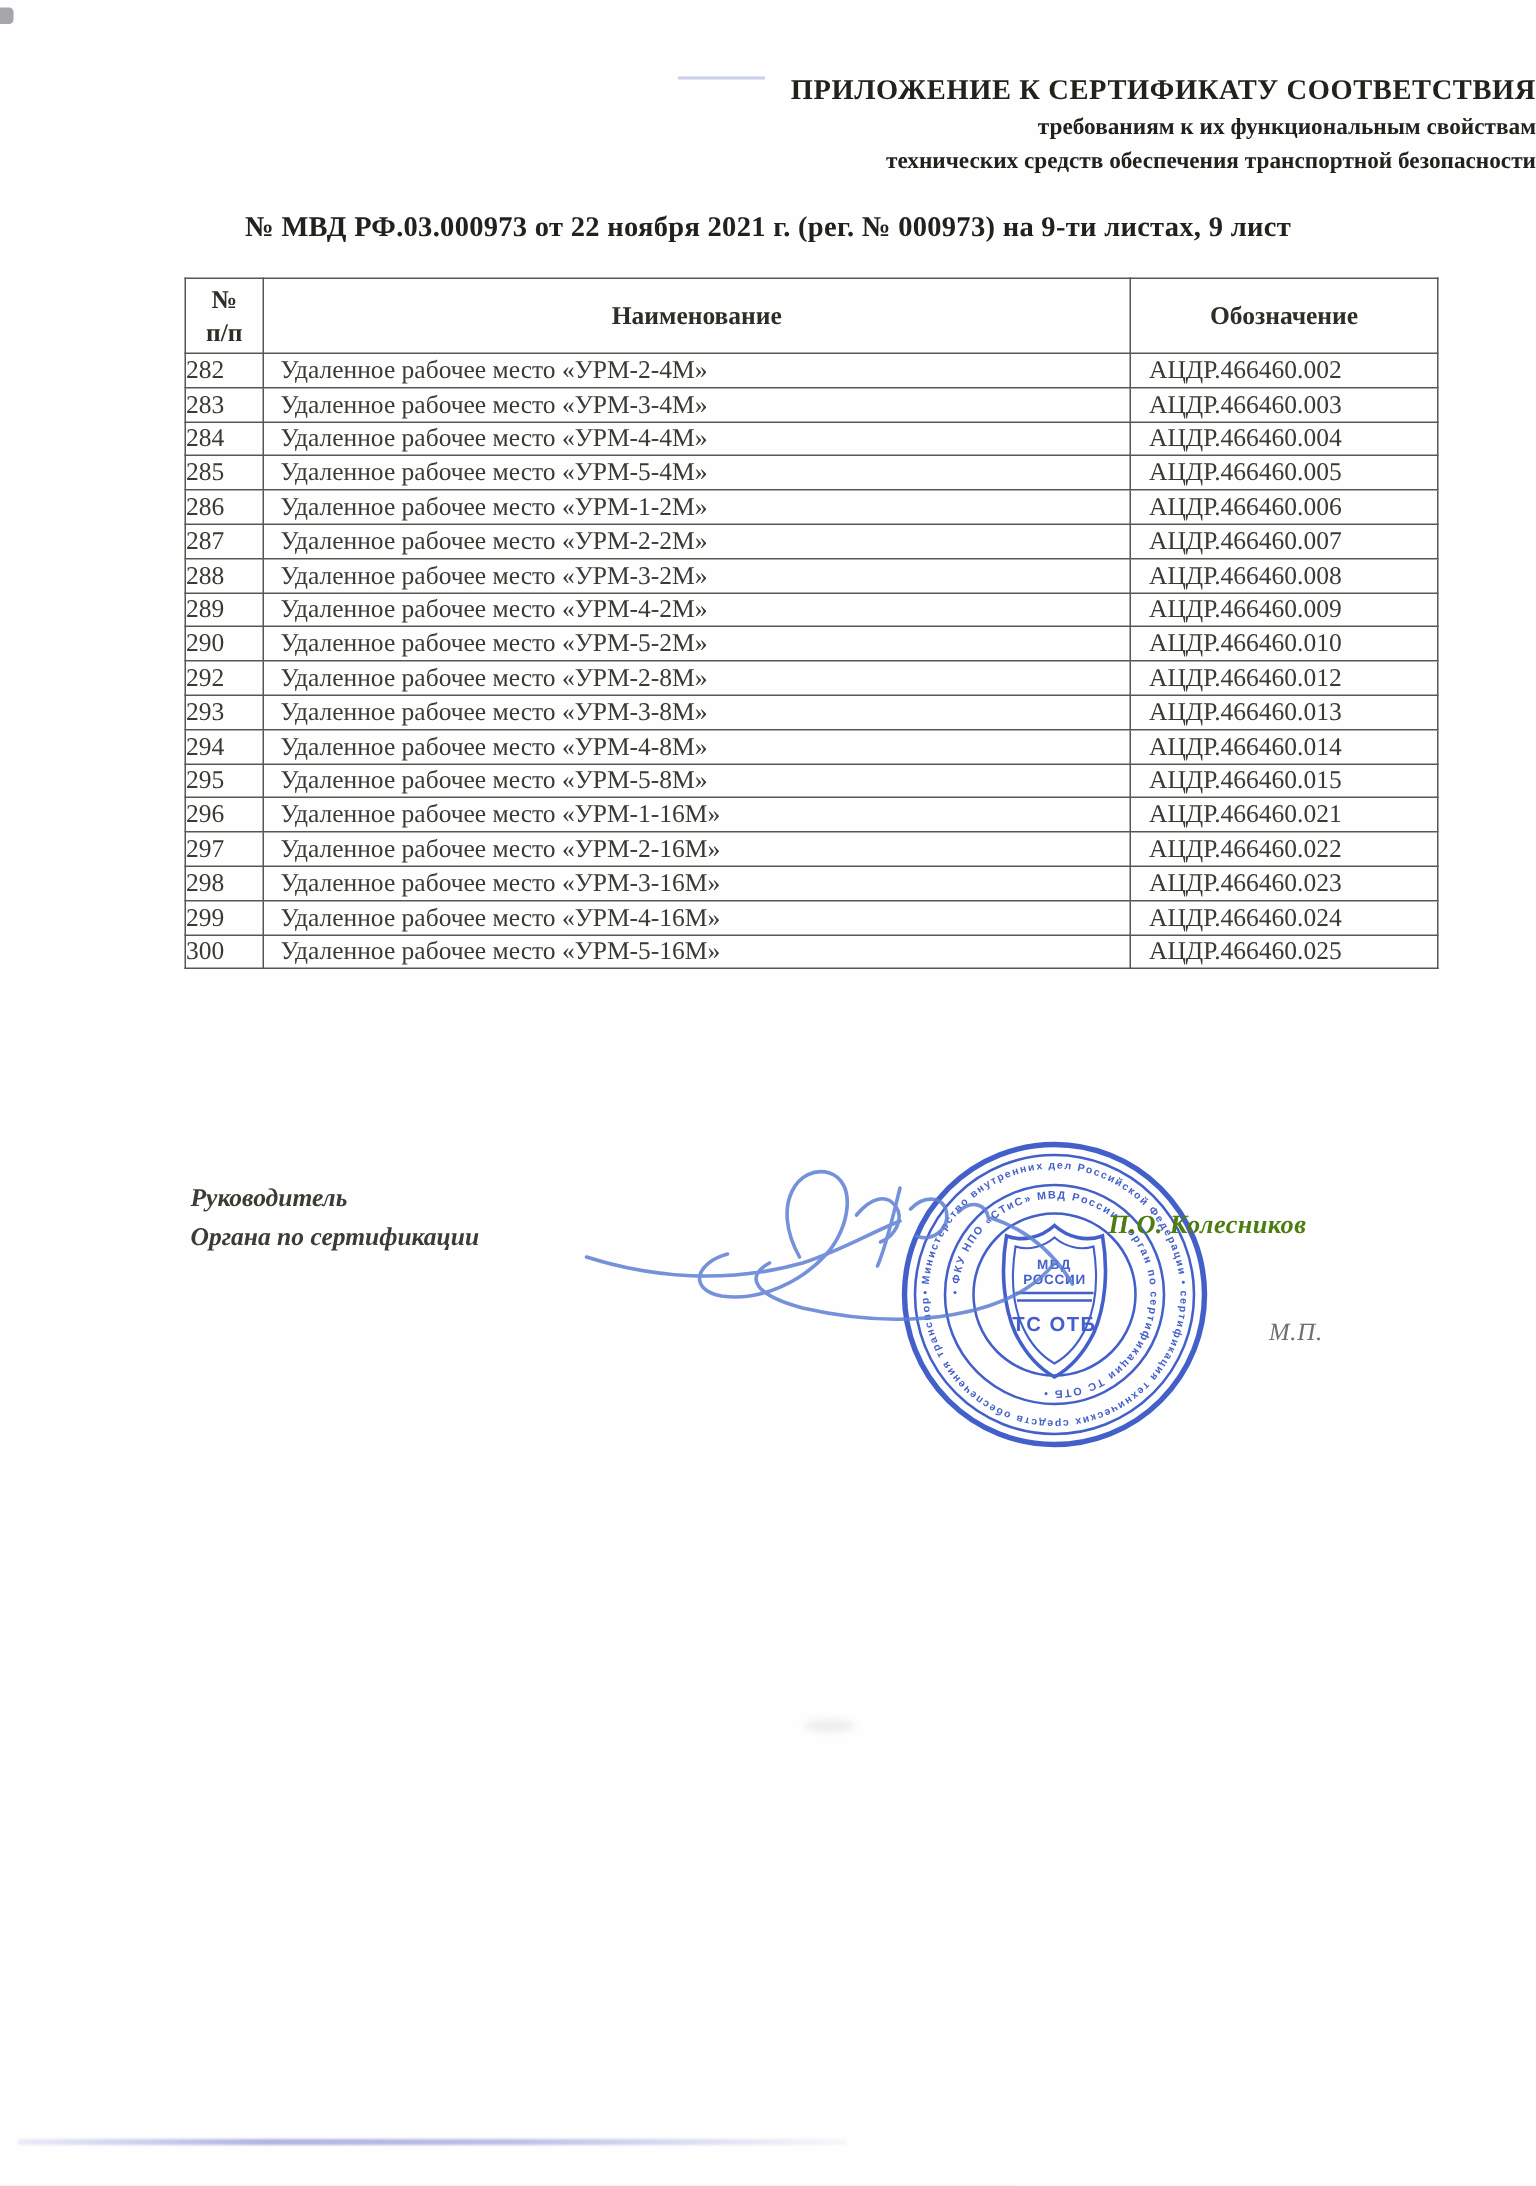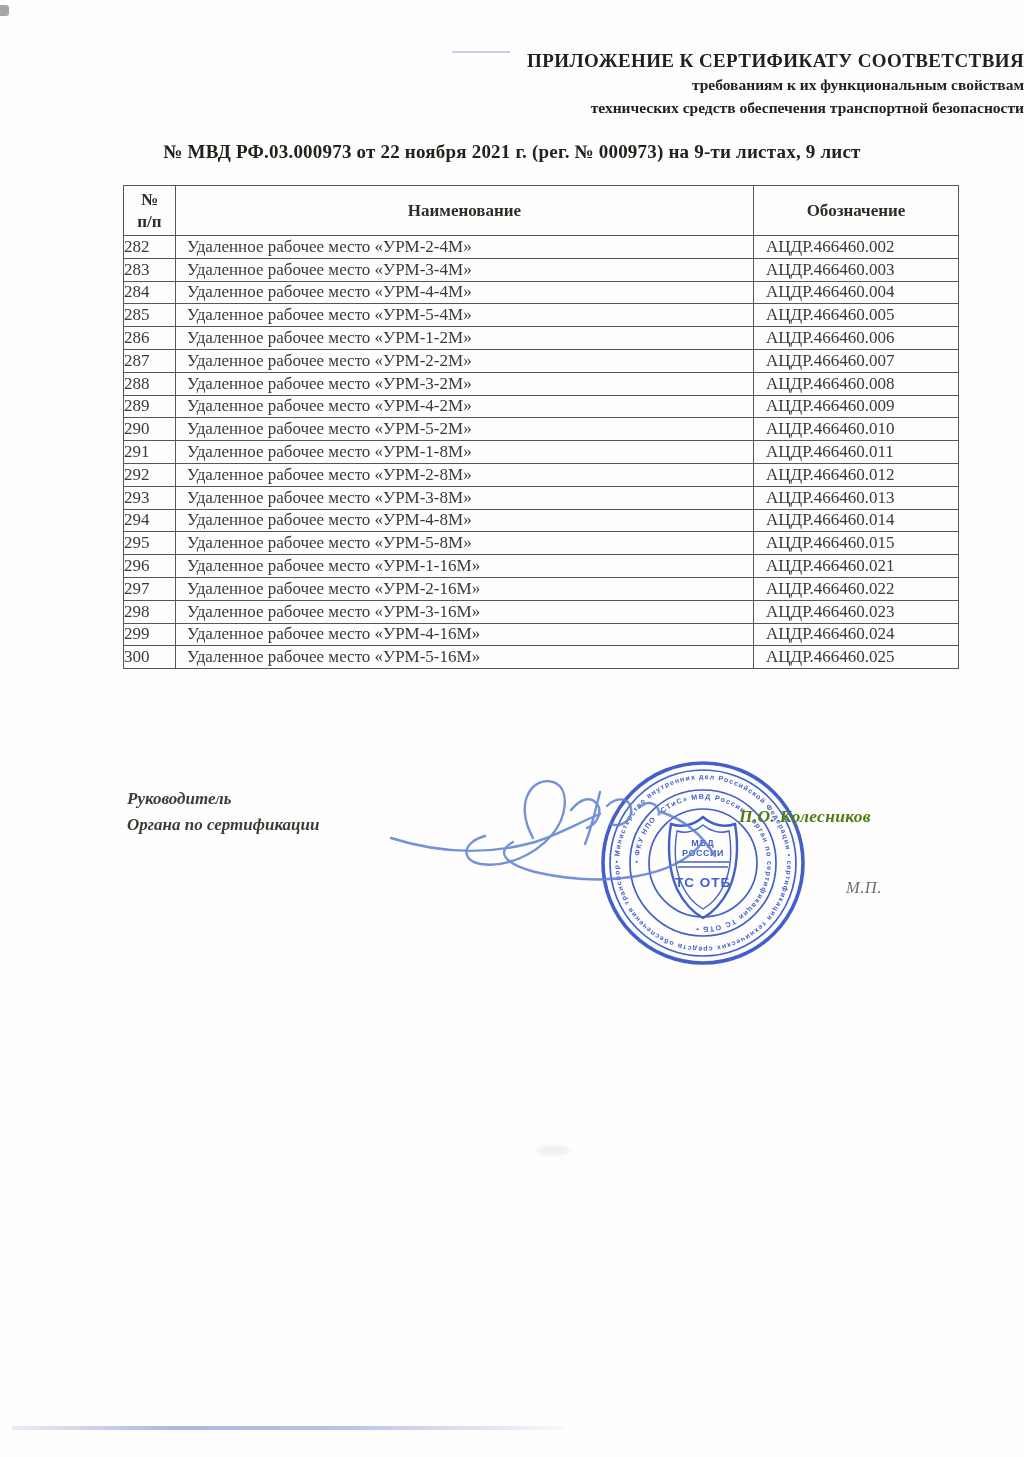--- a/index.html
+++ b/index.html
@@ -149,25 +149,20 @@
       <td class="c-name">Удаленное рабочее место «УРМ-4-2М»</td>
       <td class="c-code">АЦДР.466460.009</td>
     </tr>
 
     <tr>
       <td class="c-num">290</td>
       <td class="c-name">Удаленное рабочее место «УРМ-5-2М»</td>
       <td class="c-code">АЦДР.466460.010</td>
     </tr>
 
-    <tr>
-      <td class="c-num">291</td>
-      <td class="c-name">Удаленное рабочее место «УРМ-1-8М»</td>
-      <td class="c-code">АЦДР.466460.011</td>
-    </tr>
 
     <tr>
       <td class="c-num">292</td>
       <td class="c-name">Удаленное рабочее место «УРМ-2-8М»</td>
       <td class="c-code">АЦДР.466460.012</td>
     </tr>
 
     <tr>
       <td class="c-num">293</td>
       <td class="c-name">Удаленное рабочее место «УРМ-3-8М»</td>

